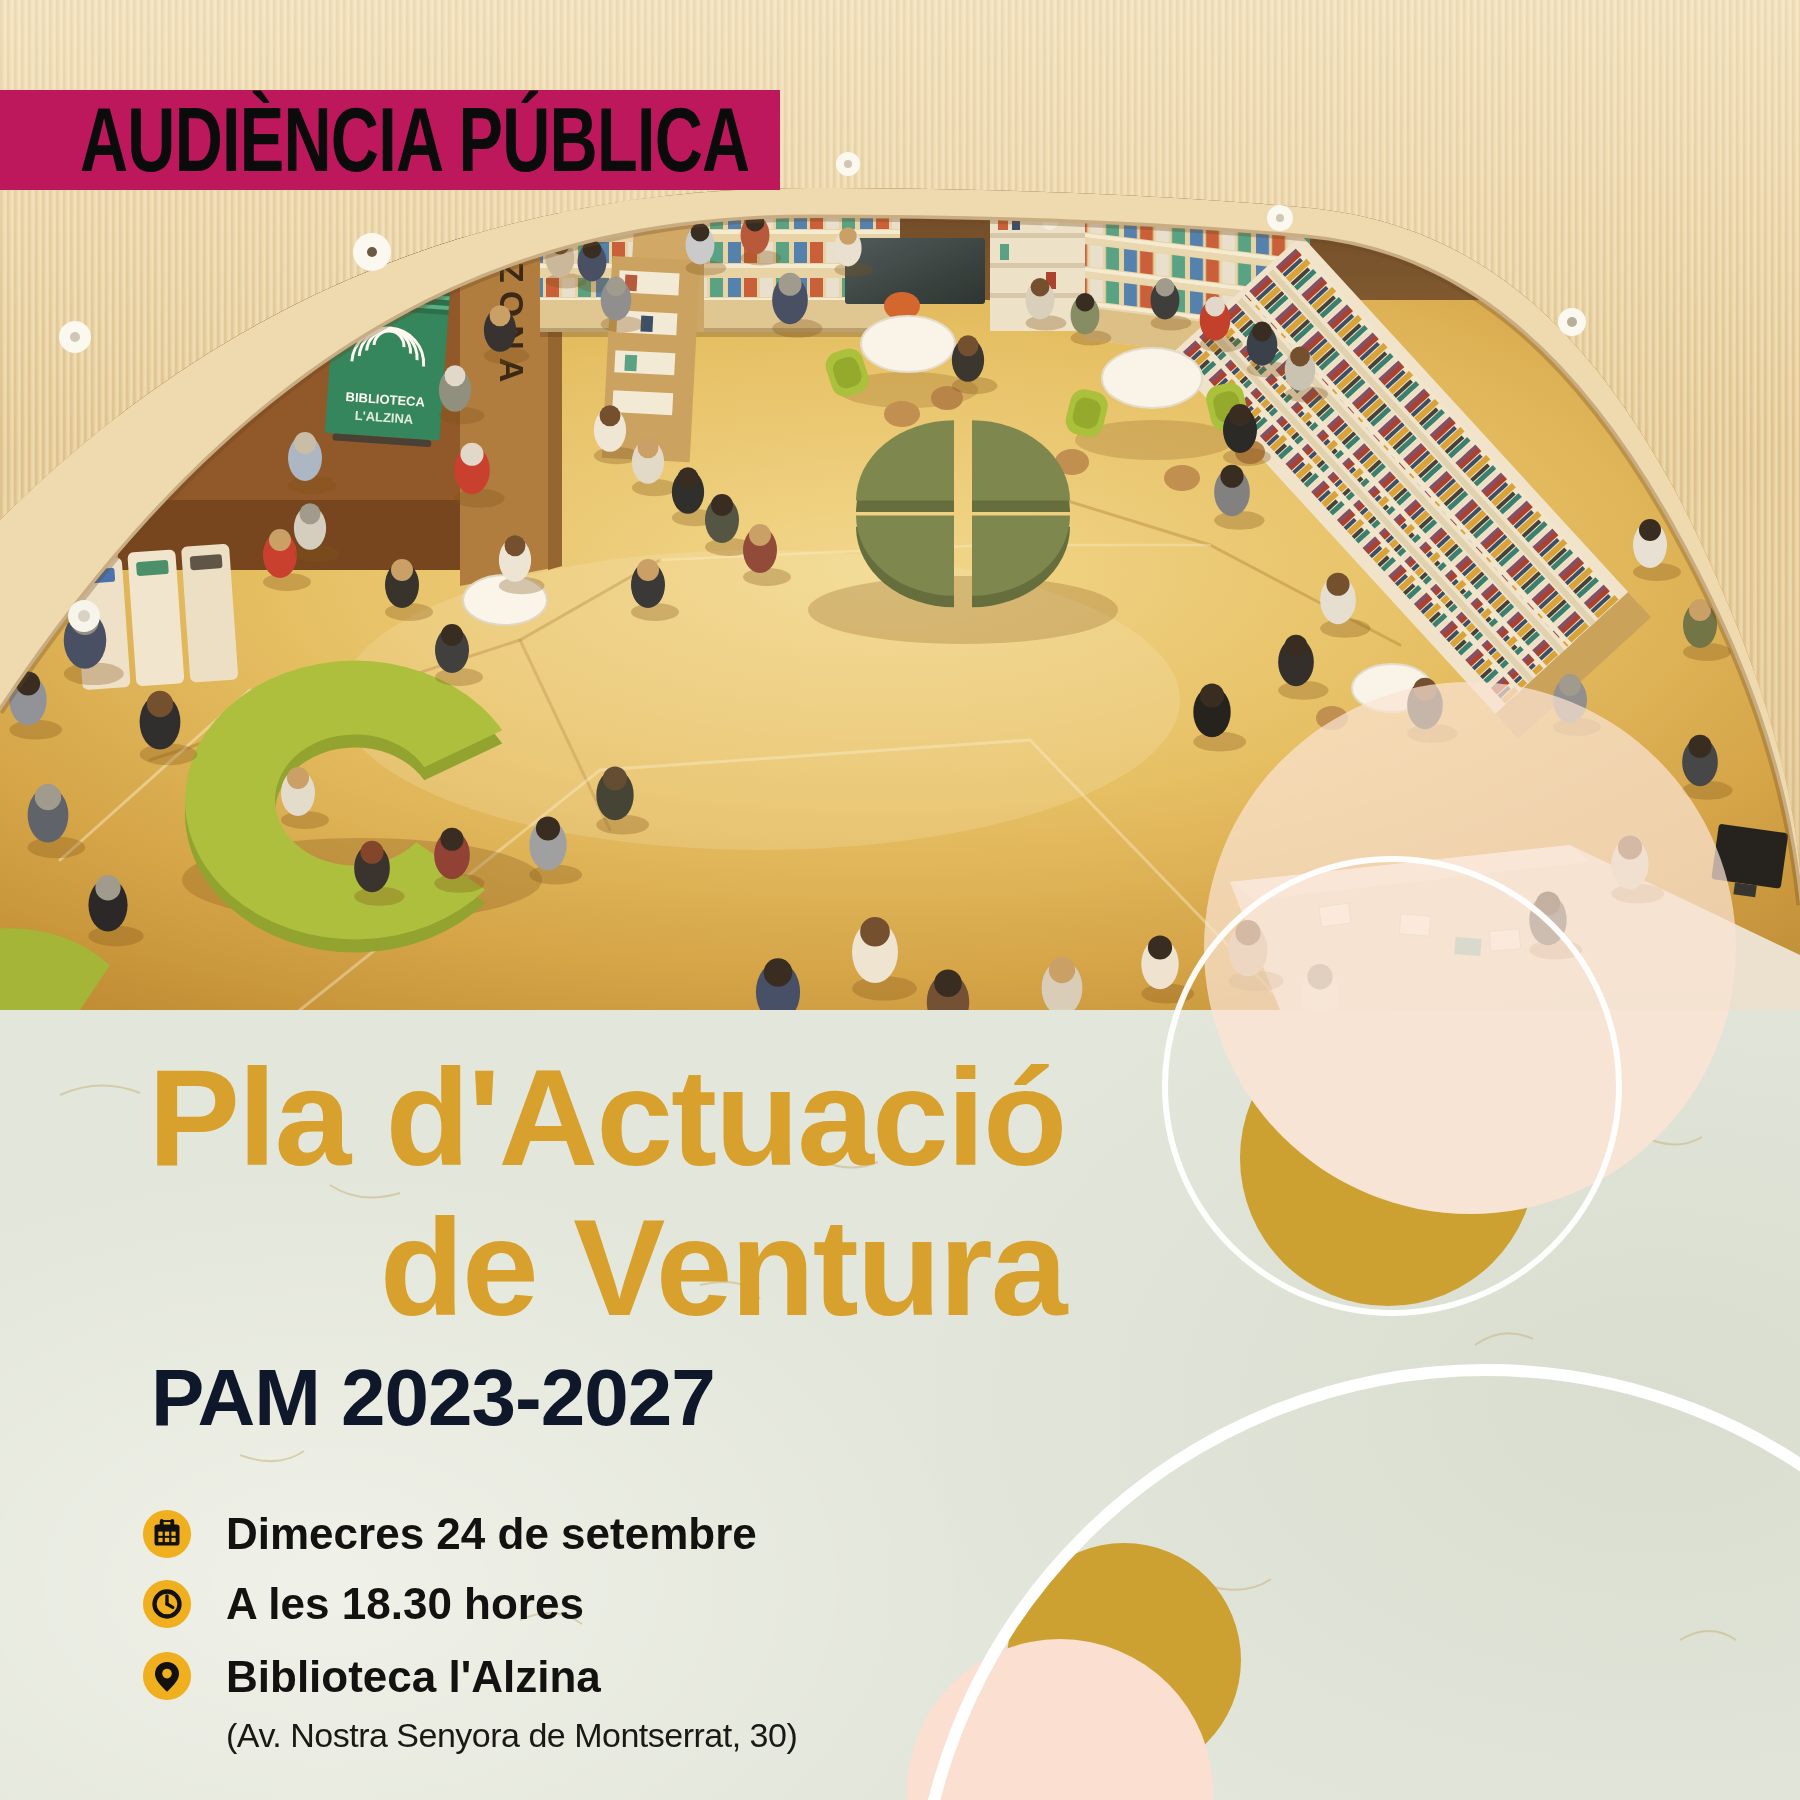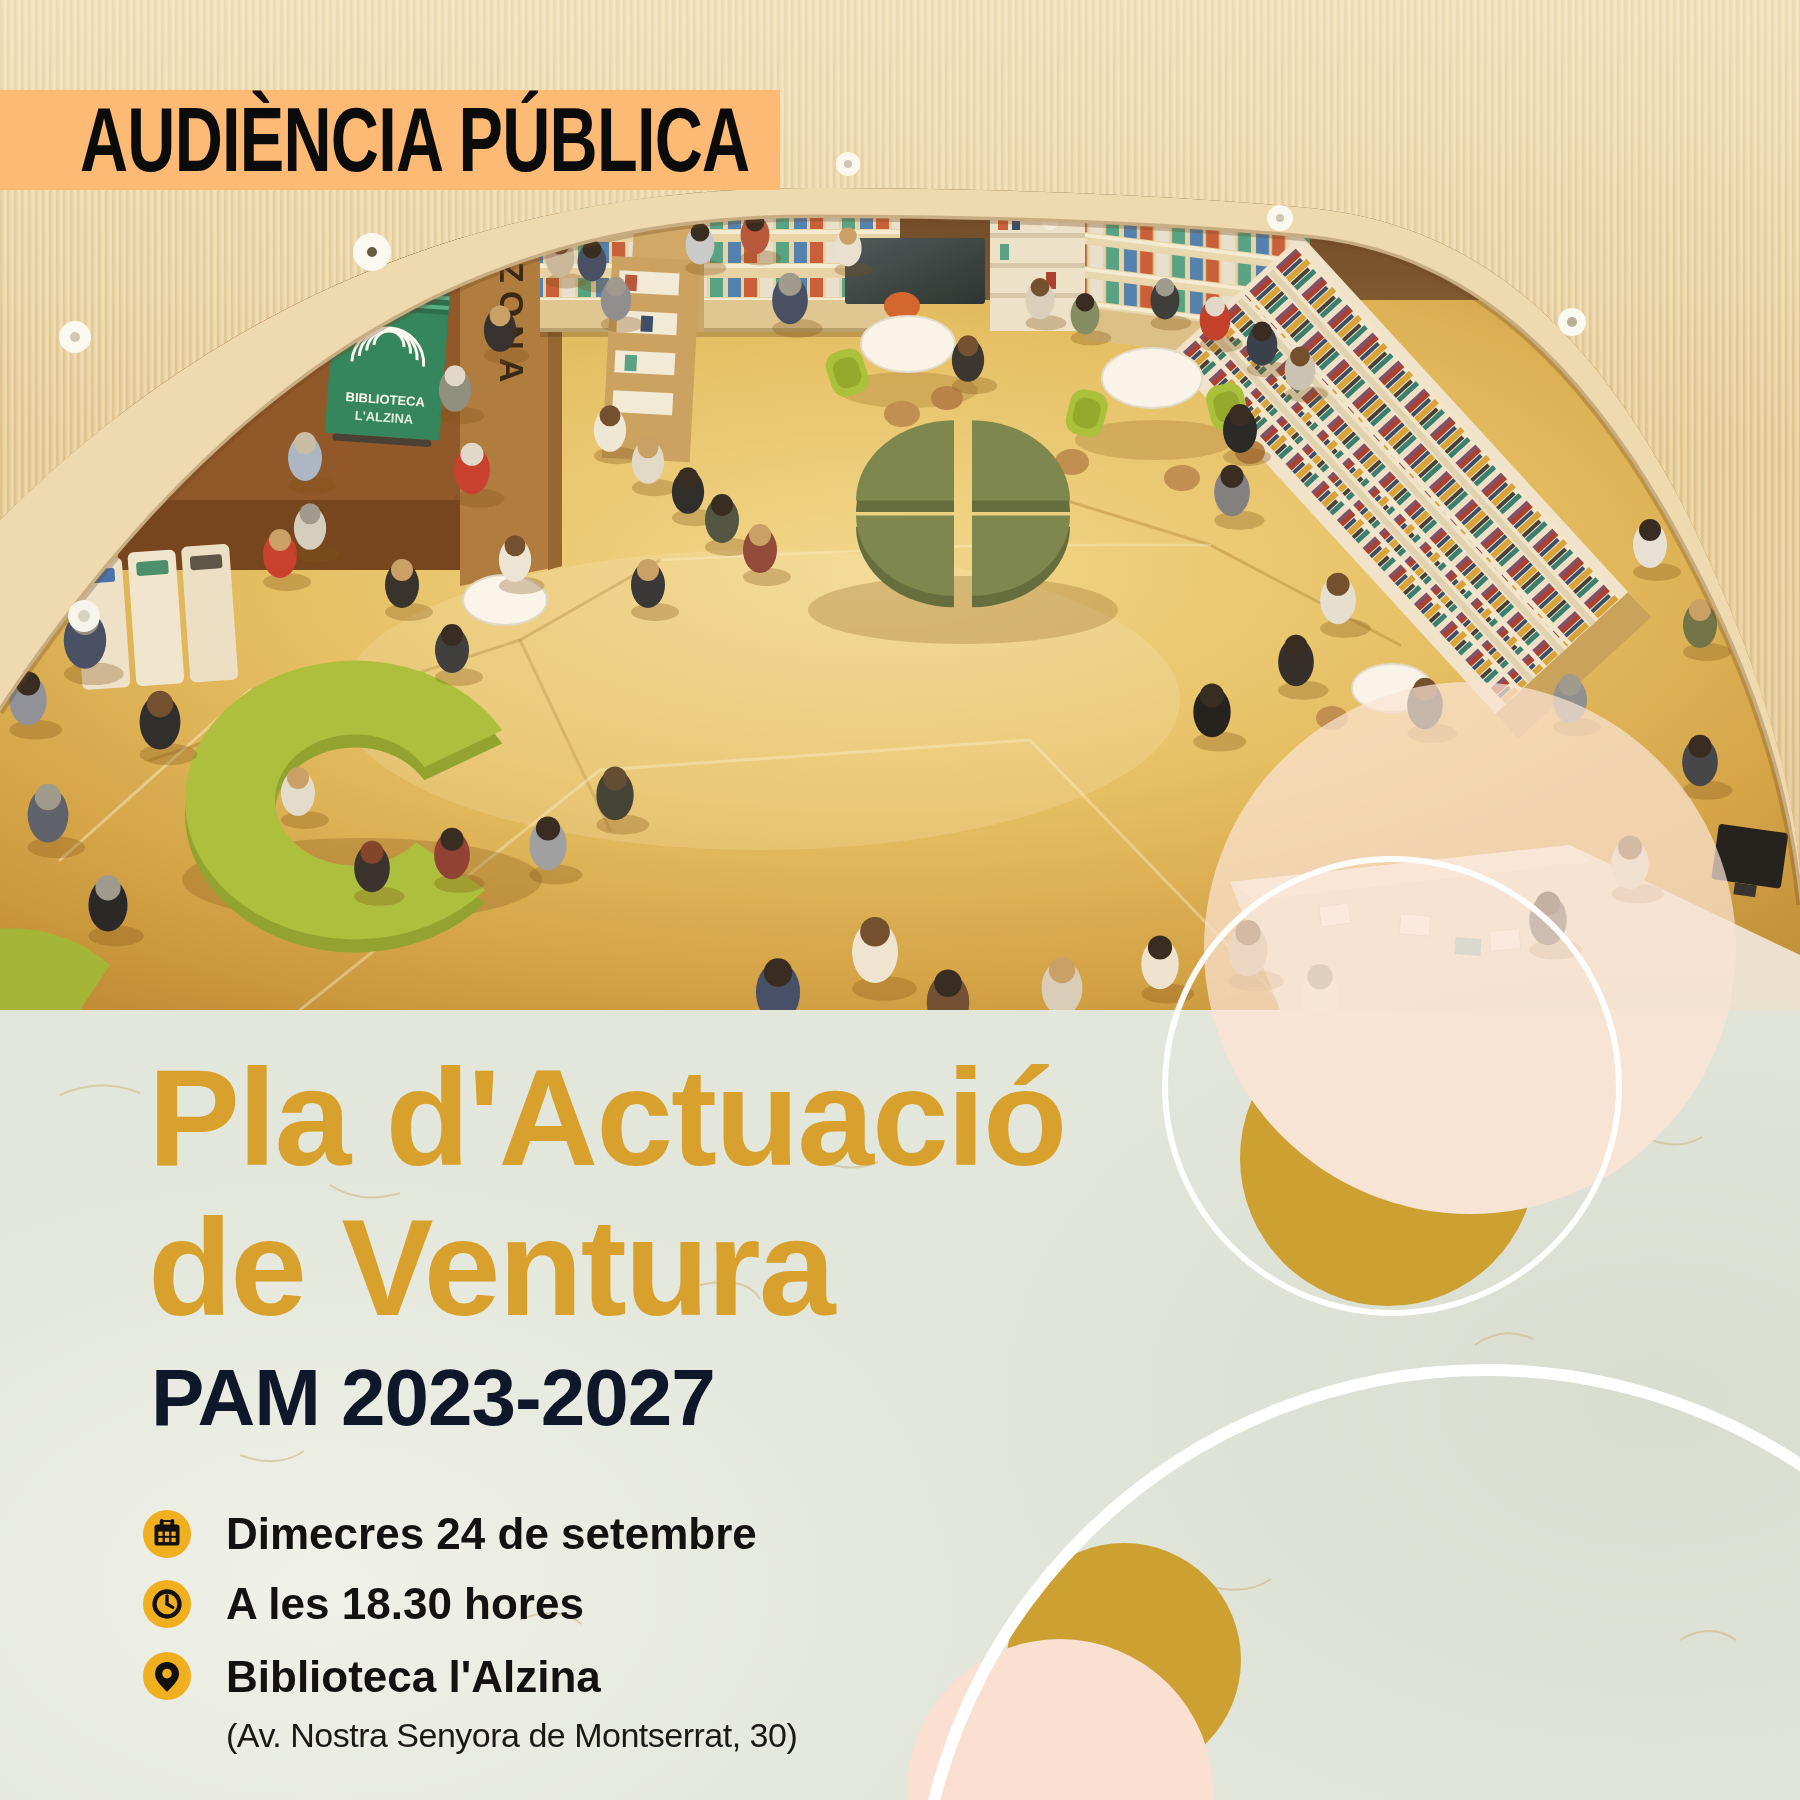--- a/index.html
+++ b/index.html
@@ -4,26 +4,26 @@
 <style>
   html,body{margin:0;padding:0;background:#9a9a92;}
   #poster{position:relative;width:1800px;height:1800px;overflow:hidden;
     background:#E3E6DA;font-family:"Liberation Sans",sans-serif;}
   #paper-tint{position:absolute;inset:0;pointer-events:none;
     background:radial-gradient(1100px 700px at 18% 88%, rgba(255,255,250,.45), rgba(255,255,250,0) 60%),
                radial-gradient(1200px 800px at 92% 78%, rgba(200,205,190,.35), rgba(200,205,190,0) 65%);}
   .photo-wrap{position:absolute;left:0;top:0;width:1800px;height:1010px;}
   .photo-wrap svg{display:block;}
   .deco{position:absolute;left:0;top:0;width:1800px;height:1800px;pointer-events:none;}
-  .banner{position:absolute;left:0;top:90px;width:780px;height:100px;background:#fdba74;
+  .banner{position:absolute;left:0;top:90px;width:780px;height:100px;background:#be185d;
     display:flex;align-items:center;}
   .banner span{display:inline-block;padding-left:108px;font-weight:bold;font-size:90px;
     letter-spacing:-1px;color:#0B0B0B;transform:scaleX(.74);transform-origin:left center;white-space:nowrap;}
   .title{position:absolute;left:148px;top:1042px;font-weight:bold;font-size:138px;line-height:150px;
-    letter-spacing:-2px;color:#D8A02C;white-space:nowrap;}
+    letter-spacing:-2px;color:#D8A02C;white-space:nowrap;text-align:right;}
   .subtitle{position:absolute;left:151px;top:1352px;font-weight:bold;font-size:80px;
     letter-spacing:-1px;color:#0f172a;white-space:nowrap;}
   .detail-row{position:absolute;left:142px;display:flex;align-items:center;margin-top:6px;}
   .detail-row .txt{margin-left:34px;font-weight:bold;font-size:44px;color:#141210;white-space:nowrap;}
   #row-venue{align-items:flex-start;}
   #row-venue .txt{line-height:52px;}
   .addr{font-weight:normal;font-size:34px;letter-spacing:-0.5px;margin-top:6px;color:#1b1916;}
   .icon{width:50px;height:50px;flex:0 0 50px;}
 </style>
 </head>

